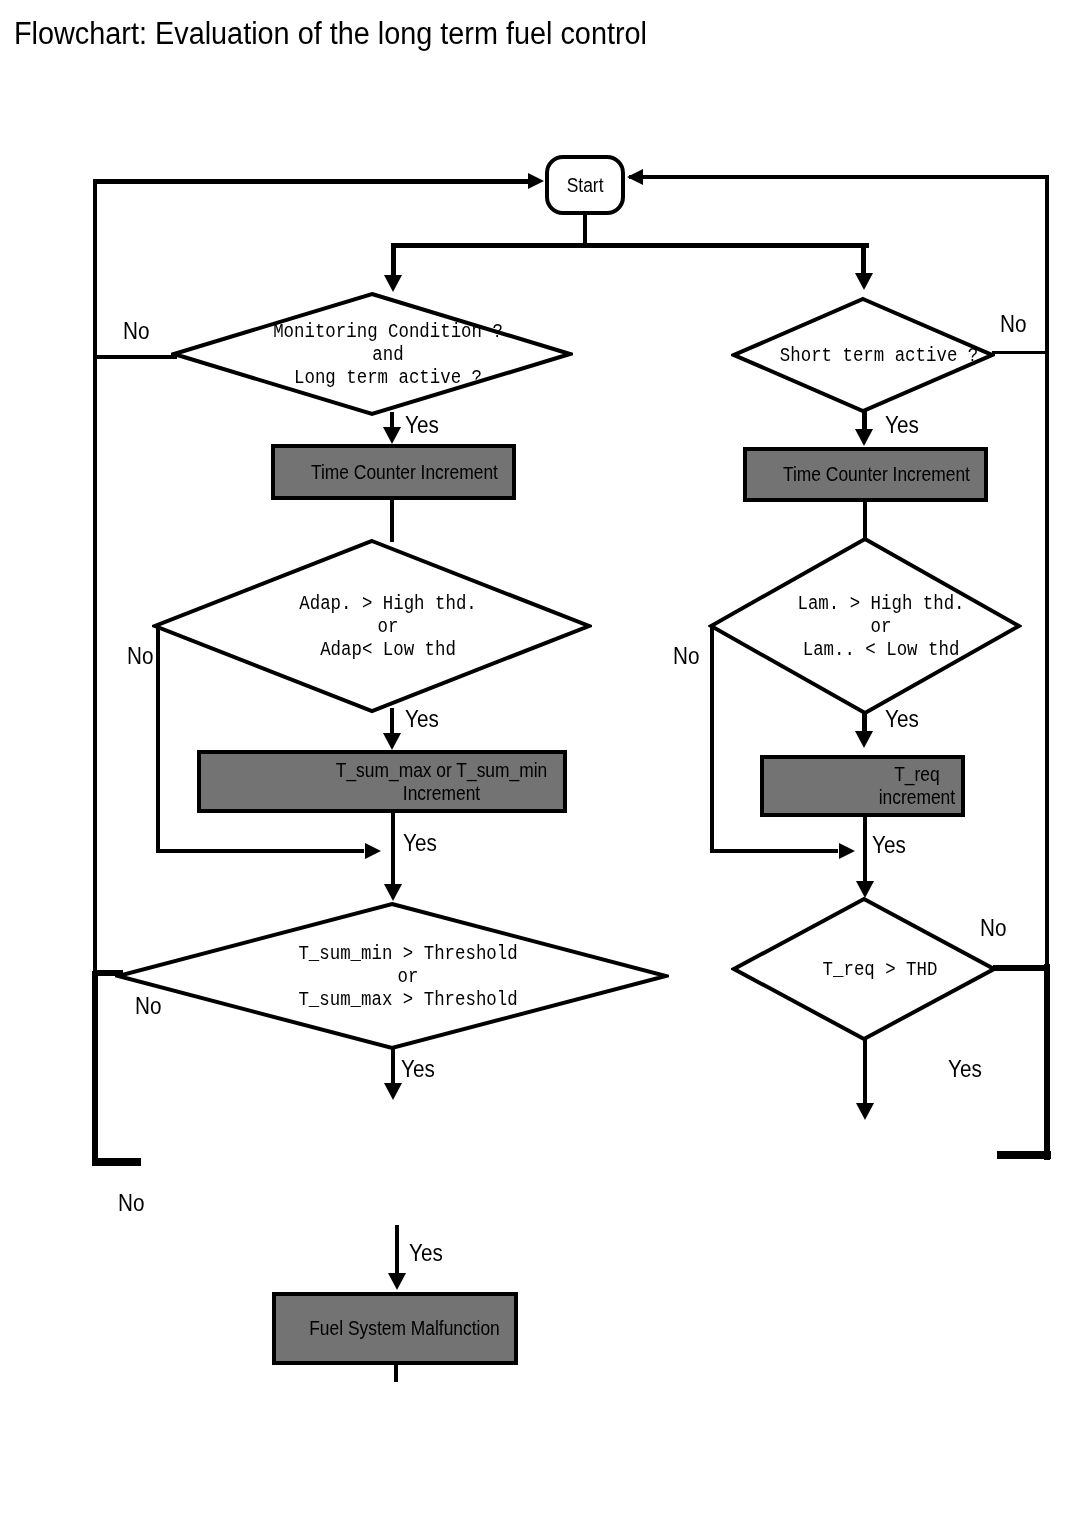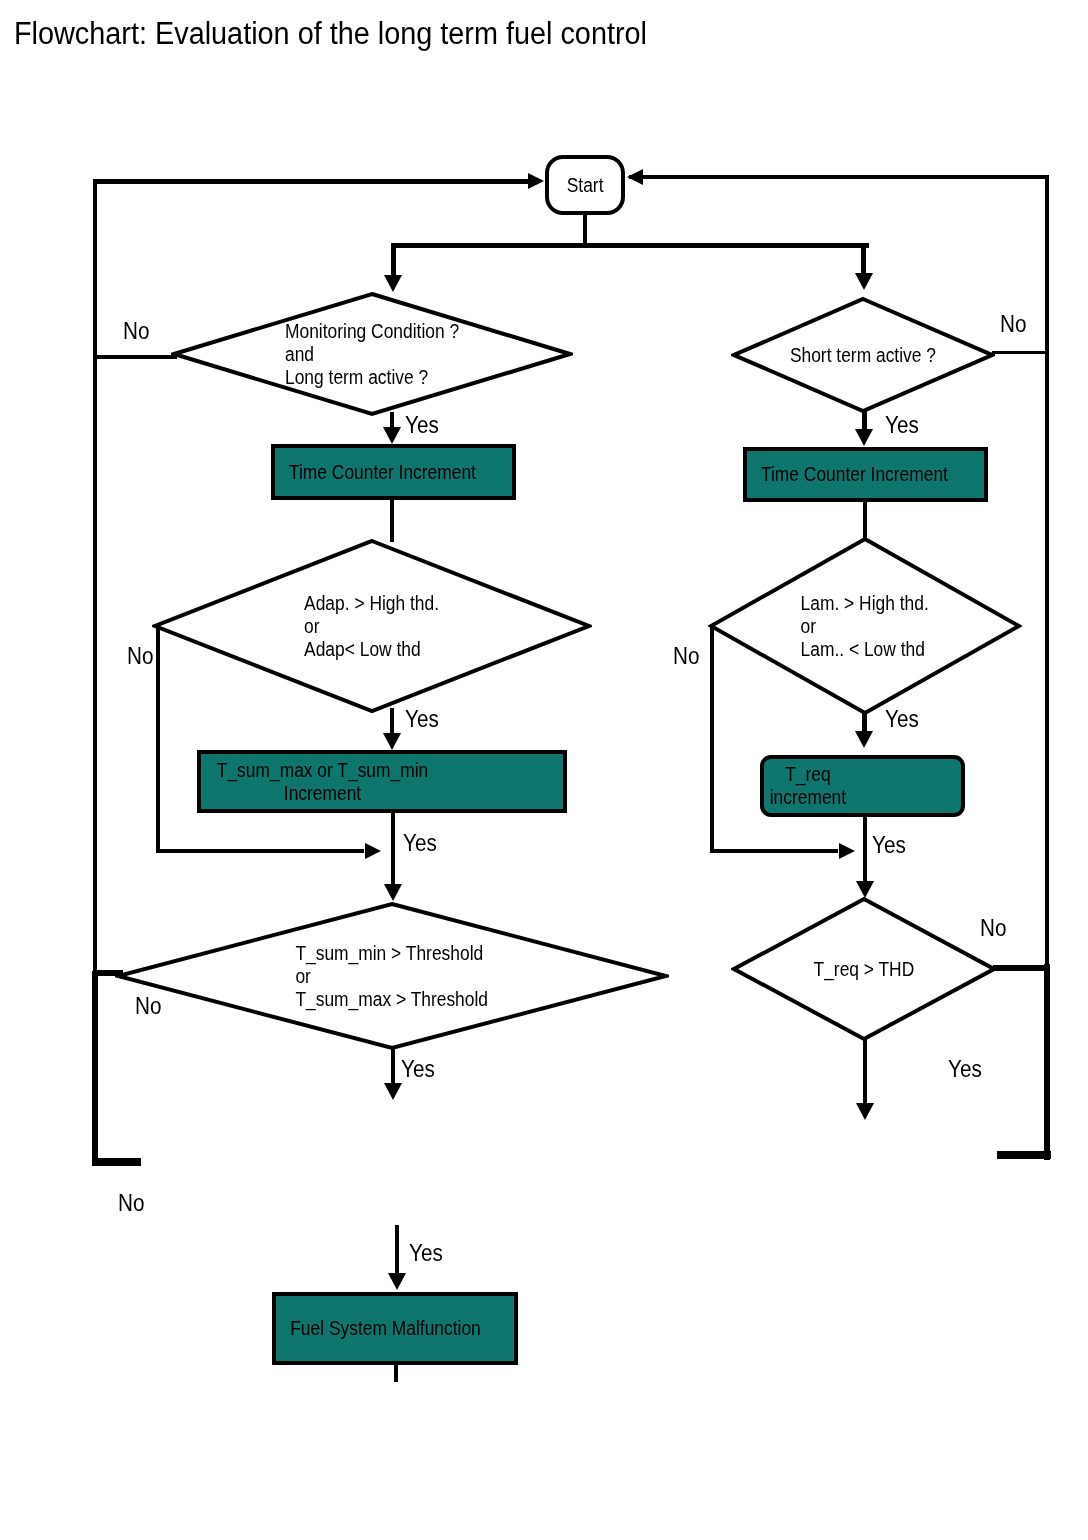--- a/index.html
+++ b/index.html
@@ -2,25 +2,25 @@
 <html><head>
 <meta charset="utf-8">
 <style>
   html,body{margin:0;padding:0;background:#ffffff;}
   #canvas{position:relative;width:1088px;height:1382px;background:#fff;overflow:hidden;
           font-family:"Liberation Sans","DejaVu Sans",sans-serif;color:#000;}
   .hl,.vl{position:absolute;background:#000;}
   .arr-d{position:absolute;width:0;height:0;border-left:9px solid transparent;border-right:9px solid transparent;border-top:17px solid #000;}
   .arr-r{position:absolute;width:0;height:0;border-top:8px solid transparent;border-bottom:8px solid transparent;border-left:16px solid #000;}
   .arr-l{position:absolute;width:0;height:0;border-top:8px solid transparent;border-bottom:8px solid transparent;border-right:16px solid #000;}
-  .box{position:absolute;border:4px solid #000;background:#0f766e;display:flex;align-items:center;justify-content:flex-start;text-align:center;box-sizing:border-box;}
+  .box{position:absolute;border:4px solid #000;background:#737373;display:flex;align-items:center;justify-content:flex-end;text-align:center;box-sizing:border-box;}
   .btext,.dtext{white-space:pre-line;font-size:20px;line-height:23px;display:inline-block;transform:scaleX(0.87);}
   .diamond{position:absolute;}
   .diamond svg{position:absolute;left:0;top:0;}
-  .dwrap{position:absolute;left:0;top:0;width:100%;height:100%;display:flex;align-items:center;justify-content:center;text-align:left;}
+  .dwrap{position:absolute;left:16px;top:0;width:100%;height:100%;display:flex;align-items:center;justify-content:center;text-align:center;font-family:Liberation Mono, monospace;}
   .lab{position:absolute;font-size:23px;transform:scaleX(0.9);transform-origin:left top;white-space:nowrap;}
   #title{position:absolute;left:14px;top:16px;font-size:31px;letter-spacing:0px;transform:scaleX(0.93);transform-origin:left top;white-space:nowrap;}
   #startnode{position:absolute;left:545px;top:155px;width:80px;height:60px;border:4px solid #000;border-radius:18px;
              display:flex;align-items:center;justify-content:center;box-sizing:border-box;background:#fff;}
   #startnode .btext{font-size:20px;}
 </style>
 </head>
 <body>
 
 <div id="canvas">
@@ -153,21 +153,21 @@
     <svg width="314" height="180" viewBox="0 0 314 180">
         <polygon points="157,3 311,90 157,177 3,90" fill="#fff" stroke="#000" stroke-width="4"></polygon>
       </svg>
     <div class="dwrap">
         <span class="dtext">Lam. &gt; High thd.
 or
 Lam.. &lt; Low thd</span>
       </div>
   </div>
 
-  <div class="box" style="left:760px;top:755px;width:205px;height:62px;border-radius:11px;">
+  <div class="box" style="left:760px;top:755px;width:205px;height:62px;">
     <span class="btext">T_req
 increment</span>
   </div>
 
   <div class="diamond" style="left:731px;top:896px;width:266px;height:146px;">
     <svg width="266" height="146" viewBox="0 0 266 146">
         <polygon points="133,3 263,73 133,143 3,73" fill="#fff" stroke="#000" stroke-width="4"></polygon>
       </svg>
     <div class="dwrap">
         <span class="dtext">T_req &gt; THD</span>

